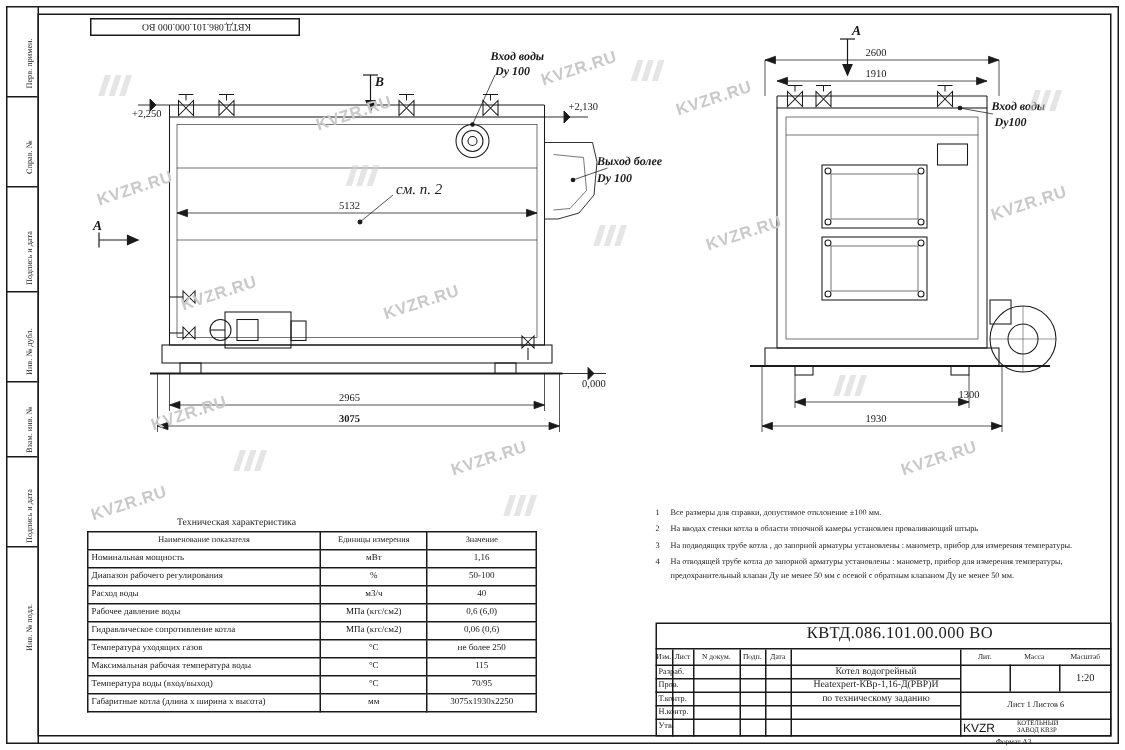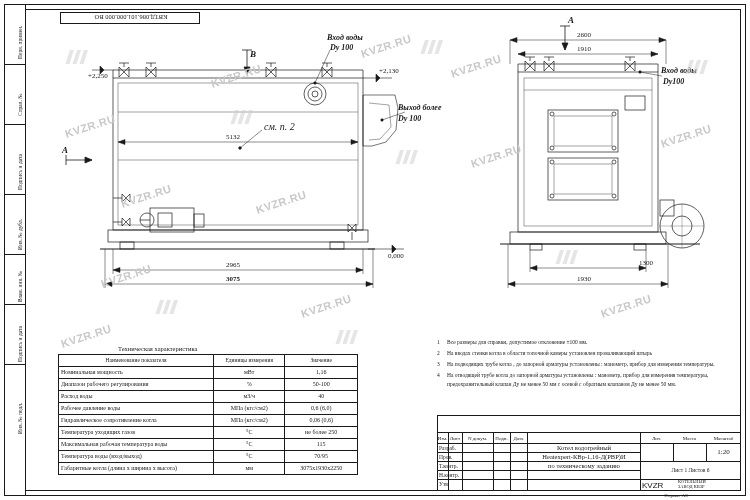--- a/index.html
+++ b/index.html
@@ -355,20 +355,21 @@
   <div class="notes" style="left:437px;top:338px;width:292px;">
     <div class="n"><span class="num">1</span><span>Все размеры для справки, допустимое отклонение  ±100 мм.</span></div>
     <div class="n"><span class="num">2</span><span>На вводах стенки котла в области топочной камеры установлен проваливающий штырь</span></div>
     <div class="n"><span class="num">3</span><span>На  подводящих трубе котла , до запорной арматуры установлены : манометр, прибор для измерения температуры.</span></div>
     <div class="n"><span class="num">4</span><span>На отводящей трубе котла  до запорной арматуры установлены : манометр, прибор для измерения температуры,  предохранительный клапан  Ду не менее 50 мм с осевой с обратным клапаном  Ду не менее 50 мм.</span></div>
   </div>
 
   <div class="tb" style="left:437px;top:415px;width:304px;height:76px;"></div>
 
   <div style="position:absolute;left:437px;top:415px;width:304px;height:18px;border-bottom:1px solid #1a1a1a;box-sizing:border-box;"></div>
+  <div class="tbtxt big ctr" style="left:505px;top:418px;width:190px;">КВТД.086.101.00.000  ВО</div>
 
   <div class="ln v" style="left:448px;top:433px;height:58px;"></div>
   <div class="ln v" style="left:462px;top:433px;height:58px;"></div>
   <div class="ln v" style="left:493px;top:433px;height:58px;"></div>
   <div class="ln v" style="left:510px;top:433px;height:58px;"></div>
   <div class="ln v" style="left:527px;top:433px;height:58px;"></div>
   <div class="ln v" style="left:640px;top:433px;height:58px;"></div>
   <div class="ln h" style="left:437px;top:443px;width:304px;"></div>
   <div class="ln h" style="left:437px;top:452px;width:203px;"></div>
   <div class="ln h" style="left:437px;top:461px;width:203px;"></div>

